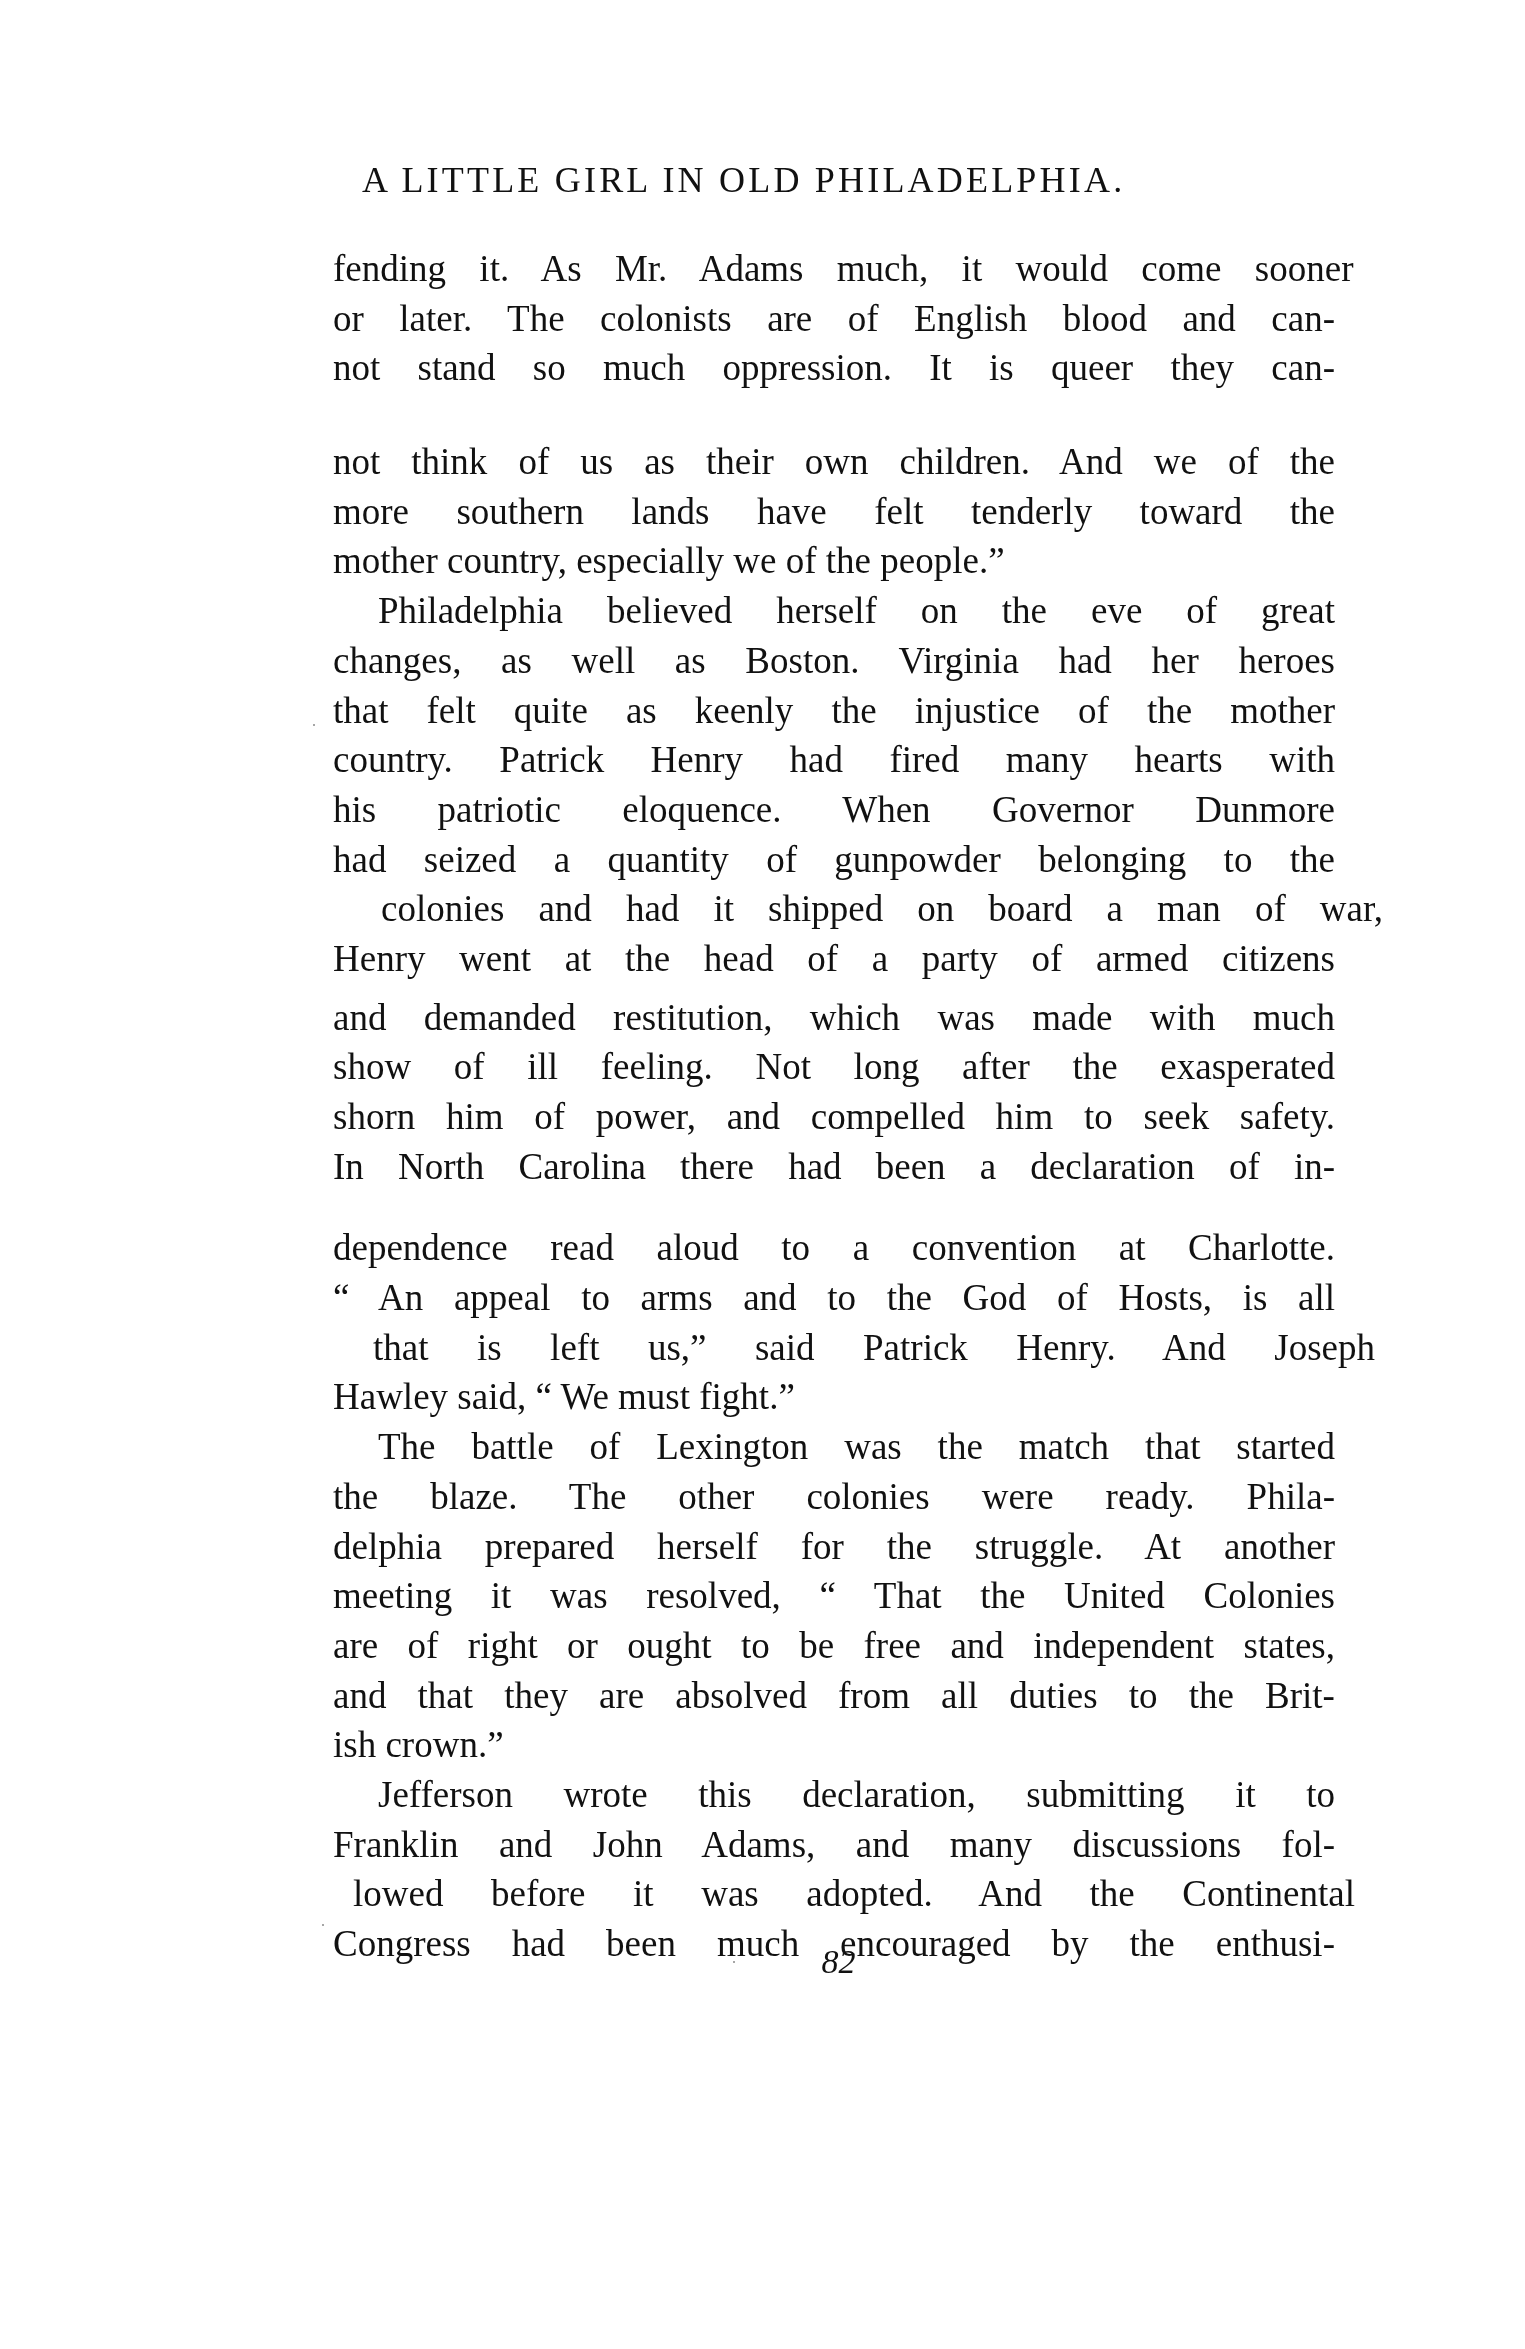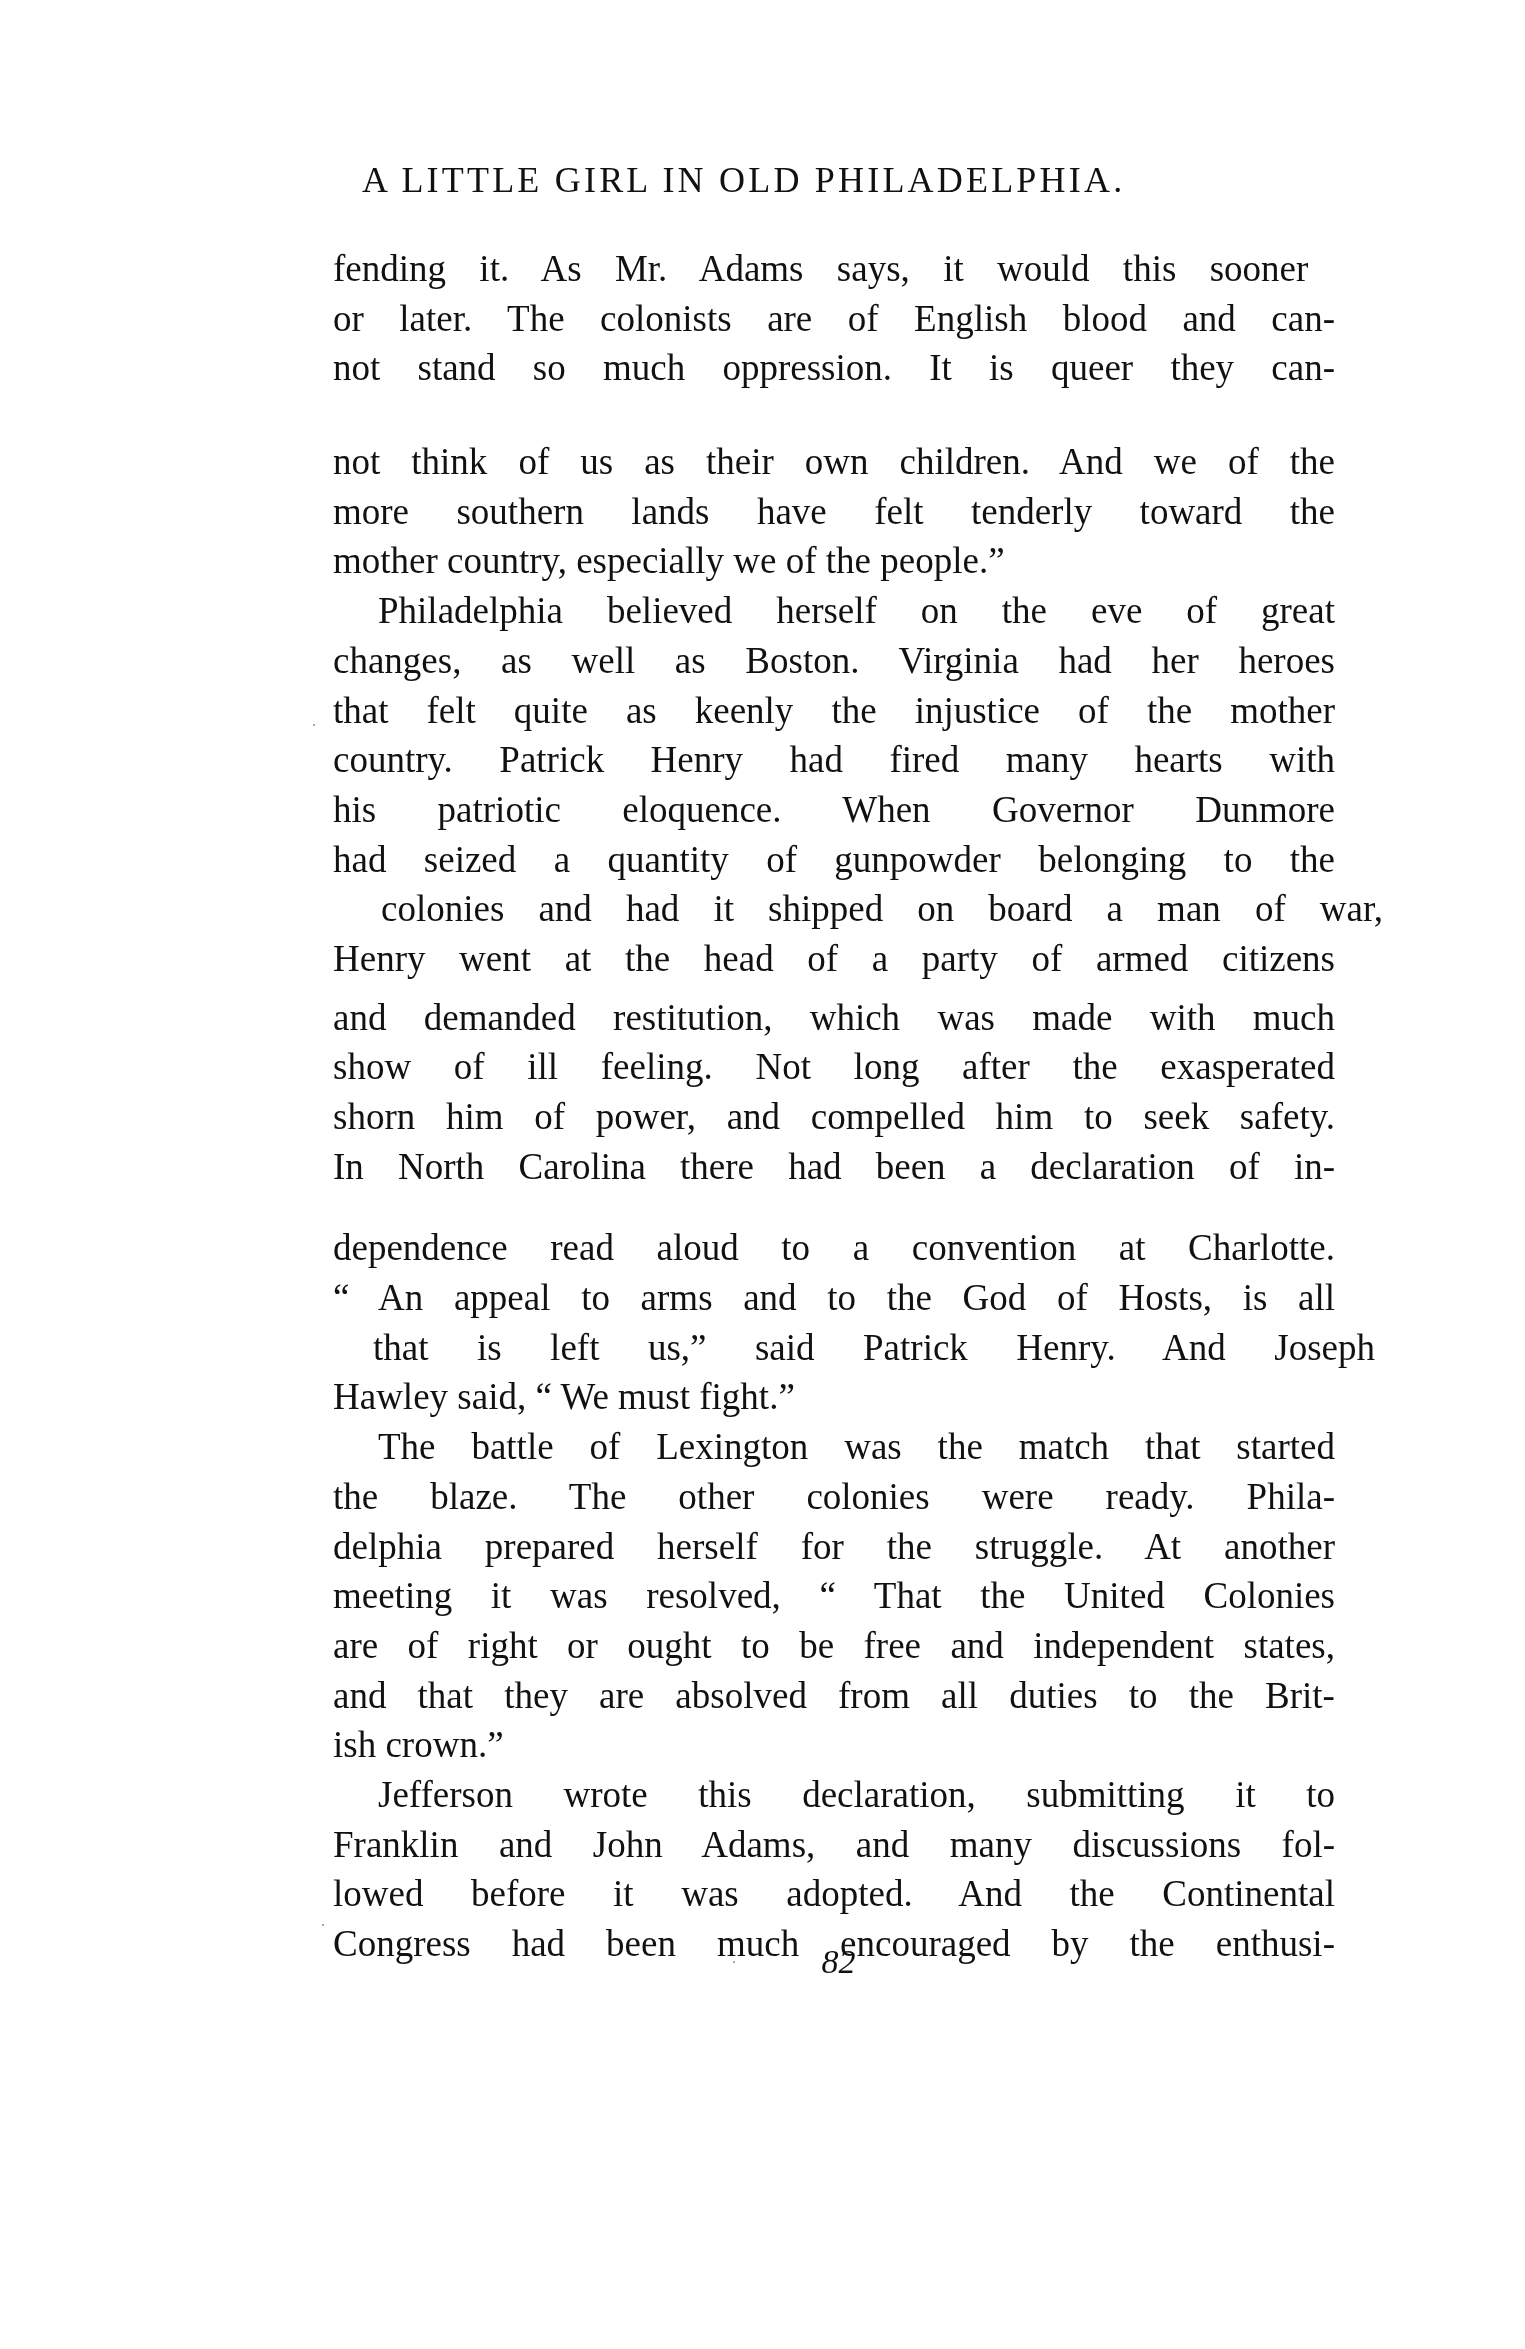--- a/index.html
+++ b/index.html
@@ -65,21 +65,21 @@
     background: #888;
     border-radius: 1px;
   }
 </style>
 </head>
 <body>
 
 <div class="running-head">A LITTLE GIRL IN OLD PHILADELPHIA.</div>
 
 <div class="body-text">
-  <span class="line" style="word-spacing: 24.09px; text-align-last: left; text-align: left;">fending it.  As Mr. Adams says, it would this sooner</span>
+  <span class="line" style="word-spacing: 24.09px; text-align-last: left; text-align: left;">fending it.  As Mr. Adams much, it would come sooner</span>
   <span class="line" style="word-spacing: 26.24px; text-align-last: left; text-align: left;">or later.  The colonists are of English blood and can-</span>
   <span class="line" style="word-spacing: 27.99px; text-align-last: left; text-align: left;">not stand so much oppression.  It is queer they can-</span>
   <span class="line" style="word-spacing: 21.77px; text-align-last: left; text-align: left; margin-top: 44px;">not think of us as their own children.  And we of the</span>
   <span class="line" style="word-spacing: 38.2px; text-align-last: left; text-align: left;">more southern lands have felt tenderly toward the</span>
   <span class="line last">mother country, especially we of the people.”</span>
   <span class="line indent" style="word-spacing: 34.71px; text-align-last: left; text-align: left;">Philadelphia believed herself on the eve of great</span>
   <span class="line" style="word-spacing: 30.39px; text-align-last: left; text-align: left;">changes, as well as Boston.  Virginia had her heroes</span>
   <span class="line" style="word-spacing: 28.79px; text-align-last: left; text-align: left;">that felt quite as keenly the injustice of the mother</span>
   <span class="line" style="word-spacing: 37.22px; text-align-last: left; text-align: left;">country.  Patrick Henry had fired many hearts with</span>
   <span class="line" style="word-spacing: 52.17px; text-align-last: left; text-align: left;">his patriotic eloquence.  When Governor Dunmore</span>
@@ -96,21 +96,21 @@
   <span class="line last">Hawley said, “ We must fight.”</span>
   <span class="line indent" style="word-spacing: 26.64px; text-align-last: left; text-align: left;">The battle of Lexington was the match that started</span>
   <span class="line" style="word-spacing: 42.75px; text-align-last: left; text-align: left;">the blaze.  The other colonies were ready.  Phila-</span>
   <span class="line" style="word-spacing: 33.65px; text-align-last: left; text-align: left;">delphia prepared herself for the struggle.  At another</span>
   <span class="line" style="word-spacing: 29.39px; text-align-last: left; text-align: left;">meeting it was resolved, “ That the United Colonies</span>
   <span class="line" style="word-spacing: 20.16px; text-align-last: left; text-align: left;">are of right or ought to be free and independent states,</span>
   <span class="line" style="word-spacing: 21.9px; text-align-last: left; text-align: left;">and that they are absolved from all duties to the Brit-</span>
   <span class="line last">ish crown.”</span>
   <span class="line indent" style="word-spacing: 41.27px; text-align-last: left; text-align: left;">Jefferson wrote this declaration, submitting it to</span>
   <span class="line" style="word-spacing: 31.27px; text-align-last: left; text-align: left;">Franklin and John Adams, and many discussions fol-</span>
-  <span class="line" style="word-spacing: 38.33px; text-align-last: left; text-align: center;">lowed before it was adopted.  And the Continental</span>
+  <span class="line" style="word-spacing: 38.33px; text-align-last: left; text-align: center; margin-left: 20px;">lowed before it was adopted.  And the Continental</span>
   <span class="line" style="word-spacing: 31.73px; text-align-last: left; text-align: left;">Congress had been much encouraged by the enthusi-</span>
 </div>
 
 <div class="folio">82</div>
 
 <div class="speck" style="left:313px; top:724px;"></div>
 <div class="speck" style="left:322px; top:1924px;"></div>
 <div class="speck" style="left:733px; top:1961px;"></div>
 
 </body></html>

